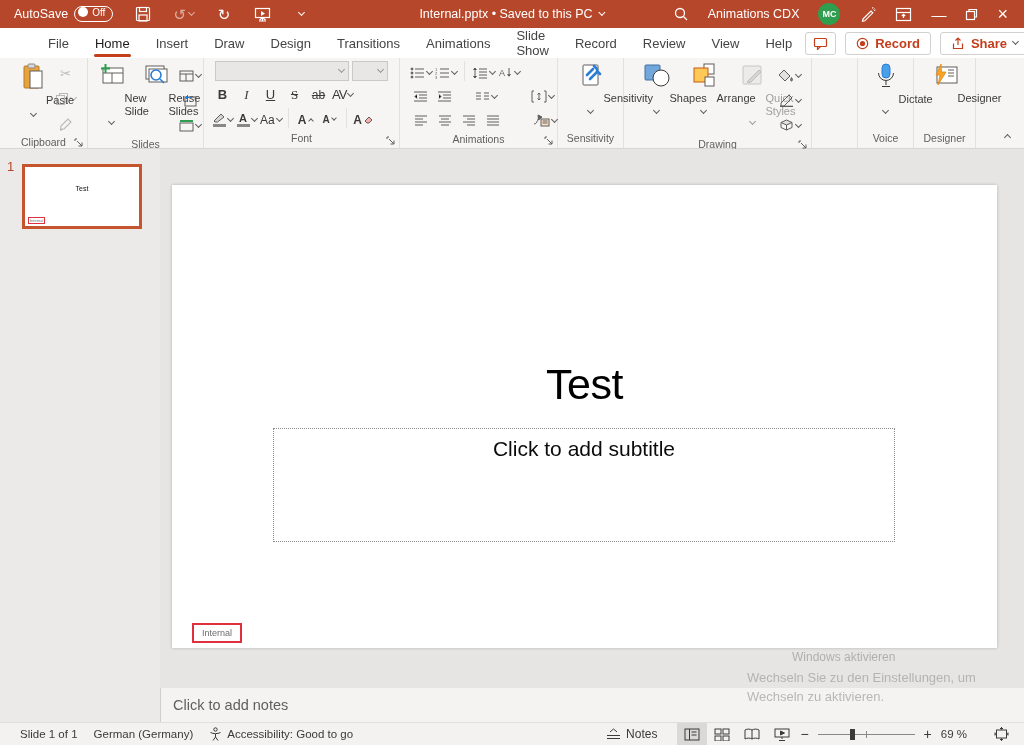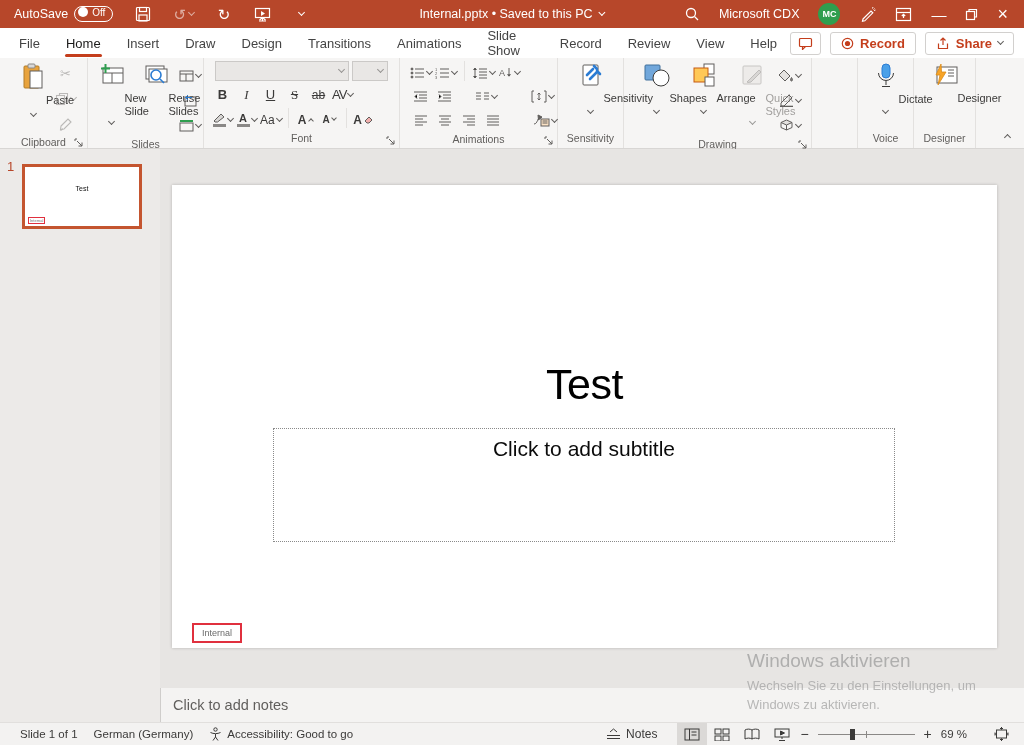--- a/index.html
+++ b/index.html
@@ -16,21 +16,21 @@
   .dim { opacity:.55; }
   .chv { display:inline-block; width:5px; height:5px; border-right:1.3px solid #605E5C; border-bottom:1.3px solid #605E5C; transform:rotate(45deg); margin-top:-3px; }
   .chv.w { border-color:#fff; }
   .chv.up { transform:rotate(-135deg); margin-top:3px; }
   .tb-title { position:absolute; left:50%; transform:translateX(-50%); display:flex; align-items:center; gap:7px; white-space:nowrap; }
   .tb-right { margin-left:auto; display:flex; align-items:center; gap:19px; padding-right:16px; }
   .avatar { width:22px; height:22px; border-radius:50%; background:#2F9E4E; color:#fff; font-size:9px; font-weight:bold; display:flex; align-items:center; justify-content:center; }
   .glyph { font-size:15px; line-height:1; }
 
   
-  .tabrow { position:absolute; top:28px; left:0; right:0; height:30px; background:#fff; display:flex; align-items:center; }
+  .tabrow { position:absolute; top:28px; left:0; right:0; height:30px; background:#fff; display:flex; align-items:center;padding-left:29px; }
   .tab { position:relative; padding:0 13px; font-size:13px; color:#444; height:30px; display:flex; align-items:center; cursor:default; }
   .tab:first-child { margin-left:6px; }
   .tab.active { color:#1b1a19; }
   .tab.active::after { content:""; position:absolute; left:12px; right:12px; bottom:1px; height:3px; border-radius:2px; background:#C43E1C; }
   .tabrow-right { margin-left:auto; display:flex; align-items:center; gap:9px; padding-right:10px; }
   .pill-btn { display:flex; align-items:center; gap:6px; height:23px; padding:0 10px; border:1px solid #D2D0CE; border-radius:3px; background:#fff; color:#C43E1C; font-size:13px; }
 
   
   .ribbon { position:absolute; top:58px; left:0; right:0; height:91px; background:#F6F5F4; border-bottom:1px solid #D8D6D4; display:flex; }
   .rgroup { position:relative; border-right:1px solid #E3E1DF; display:flex; flex-direction:column; }
@@ -57,21 +57,21 @@
   .thumb-tag { position:absolute; left:3px; bottom:2px; font-size:4px; color:#777; border:1px solid #E0303E; padding:0 1px; }
 
   .canvas { position:absolute; top:149px; left:160px; right:0; bottom:57px; background:#E7E5E3; }
   .slide { position:absolute; left:172px; top:185px; width:825px; height:463px; background:#fff; box-shadow:0 0 3px rgba(0,0,0,.22); }
   .slide-title { position:absolute; top:175px; left:0; right:0; text-align:center; font-size:43px; font-weight:300; color:#000; letter-spacing:-.5px; }
   .subtitle-box { position:absolute; left:101px; top:243px; width:622px; height:114px; border:1px dotted #8a8a8a; }
   .subtitle-text { margin-top:8px; text-align:center; font-size:21px; color:#0b0b0b; }
   .slide-tag { position:absolute; left:20px; top:438px; border:2px solid #E0303E; color:#6b6b6b; font-size:9px; padding:3px 8px; }
 
   .watermark { position:absolute; left:747px; top:650px; z-index:6; color:#A3A3A3; opacity:.75; pointer-events:none; }
-  .wm1 { font-size:19px; color:#9D9D9D; }
+  .wm1 { font-size:12px; color:#9D9D9D;margin-left:45px; }
   .wm2 { font-size:13px; margin-top:5px; line-height:1.45; }
 
   .notes { position:absolute; left:160px; right:0; top:688px; height:34px; background:#F4F3F2; border-left:1px solid #CFCDCB; display:flex; align-items:center; padding-left:12px; color:#605E5C; font-size:14.5px; z-index:3; }
 
   
   .statusbar { position:absolute; left:0; right:0; bottom:0; height:23px; background:#F3F2F1; border-top:1px solid #E1DFDD; display:flex; align-items:center; font-size:11.5px; color:#3B3A39; z-index:7; }
   .sb-left { display:flex; align-items:center; gap:16px; padding-left:20px; }
   .acc { display:flex; align-items:center; gap:5px; }
   .sb-right { margin-left:auto; display:flex; align-items:center; padding-right:8px; }
   .sb-icon { height:23px; display:flex; align-items:center; justify-content:center; padding:0 7px; }
@@ -127,21 +127,21 @@
       <span class="chv w"></span>
   </div>
 
   <div class="tb-right">
     <span>
       <svg width="16" height="16" viewBox="0 0 16 16" fill="none" stroke="#fff" stroke-width="1.3">
         <circle cx="7" cy="7" r="4.5"></circle>
           <path d="M10.5 10.5L14 14"></path>
       </svg>
     </span>
-    <span>Microsoft CDX</span>
+    <span>Animations CDX</span>
     <span class="avatar">MC</span>
     <span>
       <svg width="17" height="17" viewBox="0 0 17 17" fill="none" stroke="#fff" stroke-width="1.2">
         <path d="M4 13L12 5l1.8 1.8L5.8 14.8 3.5 15.3z"></path>
         <path d="M13.5 2.5l.5-1.5 M15 4.5l1.5-.5 M14.5 3.5l1-1" stroke-width="1"></path>
       </svg>
     </span>
     <span>
       <svg width="17" height="15" viewBox="0 0 17 15" fill="none" stroke="#fff" stroke-width="1.2">
         <rect x="1.5" y="1.5" width="14" height="12"></rect>
@@ -595,21 +595,21 @@
   <div class="subtitle-box">
     <div class="subtitle-text">Click to add subtitle</div>
   </div>
   <div class="slide-tag">Internal</div>
 </div>
 
 <div class="watermark">
   <div class="wm1">Windows aktivieren</div>
   <div class="wm2">
     <div>Wechseln Sie zu den Einstellungen, um</div>
-    <div>Windows zu aktivieren.</div>
+    <div>Wechseln zu aktivieren.</div>
   </div>
 </div>
 
 <div class="notes">
   <span>Click to add notes</span>
 </div>
 
 <div class="statusbar">
   <div class="sb-left">
     <span>Slide 1 of 1</span>

